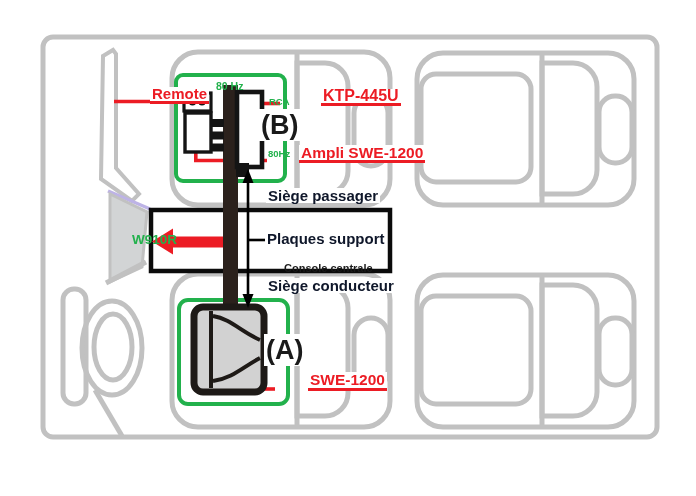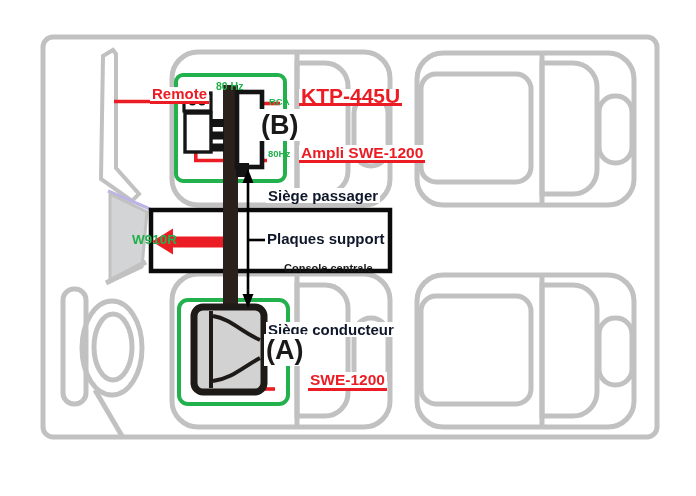--- a/index.html
+++ b/index.html
@@ -114,24 +114,24 @@
   <g fill="#EC1C24">
     <polygon points="152,241.5 173,228.5 173,254.5"></polygon>
     <rect x="171" y="236.5" width="52" height="11"></rect>
   </g>
 </svg>
 
 <span class="lbl red bg uline" style="left:114px;top:87px;font-size:15px;line-height:14px;">Remote</span>
 <span class="lbl green" style="left:186px;top:80px;font-size:10.5px;">80 Hz</span>
 <span class="lbl green" style="left:239px;top:96px;font-size:9.5px;">RCA</span>
 <span class="lbl green" style="left:238px;top:148px;font-size:9.5px;">80Hz</span>
-<span class="lbl red bg uline" style="left:263px;top:89px;font-size:21px;line-height:14px;text-align:center;">KTP-445U</span>
+<span class="lbl red bg uline" style="left:285px;top:89px;font-size:16px;line-height:14px;text-align:center;">KTP-445U</span>
 <span class="lbl dark bg" style="left:259px;top:109px;font-size:27px;line-height:32px;">(B)</span>
 <span class="lbl red bg uline" style="left:263px;top:145px;font-size:15.5px;line-height:15px;">Ampli SWE-1200</span>
 <span class="lbl blue bg" style="left:266px;top:188px;font-size:15px;line-height:15px;">Siège passager</span>
 <span class="lbl blue" style="left:267px;top:231px;font-size:15px;line-height:15px;">Plaques support</span>
 <span class="lbl dark" style="left:284px;top:262px;font-size:11px;line-height:12px;text-align:center;">Console centrale</span>
-<span class="lbl blue bg" style="left:266px;top:278px;font-size:15px;line-height:15px;margin-top:44px;">Siège conducteur</span>
+<span class="lbl blue bg" style="left:266px;top:278px;font-size:15px;line-height:15px;">Siège conducteur</span>
 <span class="lbl green" style="left:102px;top:233px;font-size:13.5px;line-height:14px;">W910R</span>
 <span class="lbl dark bg" style="left:264px;top:334px;font-size:27px;line-height:32px;">(A)</span>
 <span class="lbl red bg uline" style="left:272px;top:372px;font-size:15.5px;line-height:16px;">SWE-1200</span>
 
 </div>
 
 </body></html>

